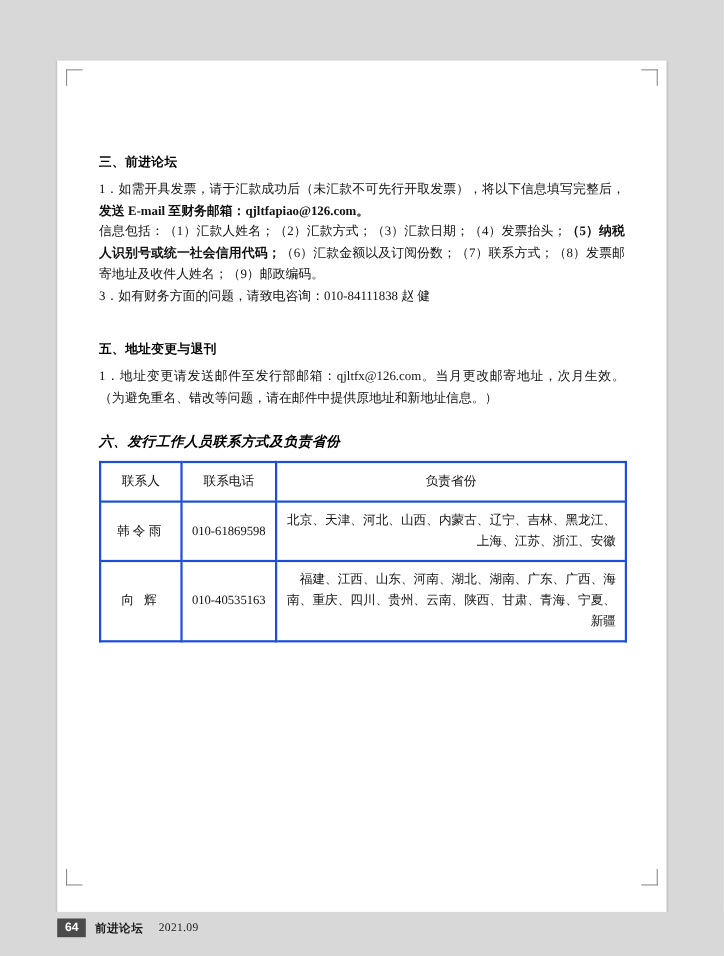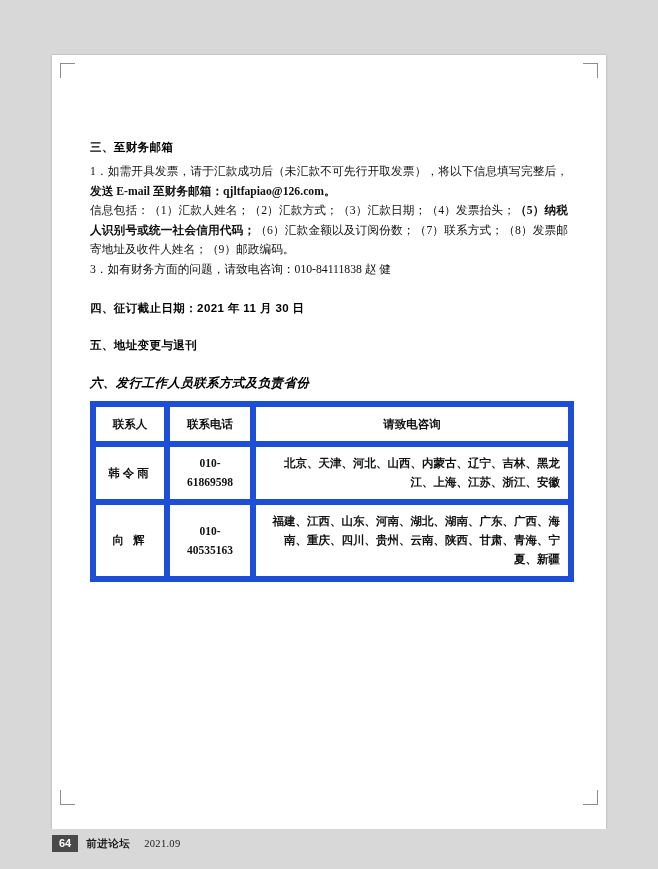--- a/index.html
+++ b/index.html
@@ -70,26 +70,26 @@
   .spacer-sm { height: 9px; }
 
   
   table.contacts {
     border-collapse: collapse;
     width: 478px;
     margin-top: 9px;
     table-layout: fixed;
   }
   table.contacts td, table.contacts th {
-    border: 6px solid #1d4ed8;
+    border: 2px solid #1d4ed8;
     font-size: 11.5px;
     color: #111;
     padding: 7px 8px;
     vertical-align: middle;
-    font-weight: bold;
+    font-weight: normal;
     line-height: 19px;
   }
   table.contacts th {
     text-align: center;
     height: 26px;
     padding: 4px 6px;
   }
   td.name {
     text-align: center;
     letter-spacing: 3px;
@@ -152,54 +152,52 @@
 </head>
 <body>
 
 <div class="page-wrap">
   <div class="crop tl"></div>
   <div class="crop tr"></div>
 
   <div class="content">
 
     <div class="block">
-      <h2 class="sec">三、至财务邮箱</h2>
+      <h2 class="sec">三、前进论坛</h2>
       <p class="line"><span>1．如需开具发票，请于汇款成功后（未汇款不可先行开取发票），将以下信息填写完整后，<b>发送 E-mail 至财务邮箱：qjltfapiao@126.com。</b></span></p>
       <p class="line"><span>信息包括：（1）汇款人姓名；（2）汇款方式；（3）汇款日期；（4）发票抬头；<b>（5）纳税人识别号或统一社会信用代码；</b>（6）汇款金额以及订阅份数；（7）联系方式；（8）发票邮寄地址及收件人姓名；（9）邮政编码。</span></p>
       <p class="line"><span>3．如有财务方面的问题，请致电咨询：010-84111838  赵 健</span></p>
     </div>
 
     <div class="spacer-sm"></div>
 
-    <div class="block">
-      <h2 class="sec">四、征订截止日期：2021 年 11 月 30 日</h2>
-    </div>
 
     <div class="spacer-sm"></div>
 
     <div class="block">
       <h2 class="sec">五、地址变更与退刊</h2>
+      <p class="line"><span>1．地址变更请发送邮件至发行部邮箱：qjltfx@126.com。当月更改邮寄地址，次月生效。（为避免重名、错改等问题，请在邮件中提供原地址和新地址信息。）</span></p>
     </div>
 
     <div class="spacer-sm"></div>
 
     <div class="block tight">
       <h2 class="sec big">六、发行工作人员联系方式及负责省份</h2>
 
       <table class="contacts">
         <colgroup>
           <col class="c1">
             <col class="c2">
             <col class="c3">
         </colgroup>
         <thead>
           <tr>
             <th>联系人</th>
             <th>联系电话</th>
-            <th>请致电咨询</th>
+            <th>负责省份</th>
           </tr>
         </thead>
         <tbody>
           <tr>
             <td class="name">韩令雨</td>
             <td class="phone">010-61869598</td>
             <td class="prov">北京、天津、河北、山西、内蒙古、辽宁、吉林、黑龙江、上海、江苏、浙江、安徽</td>
           </tr>
           <tr>
             <td class="name">向 辉</td>

